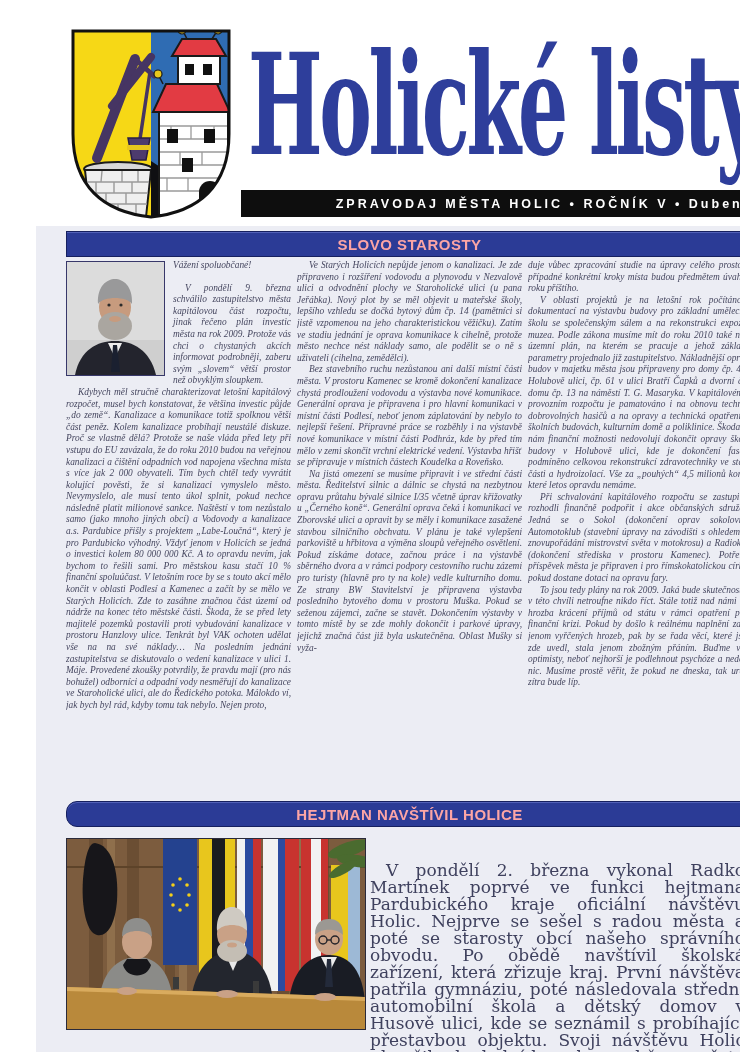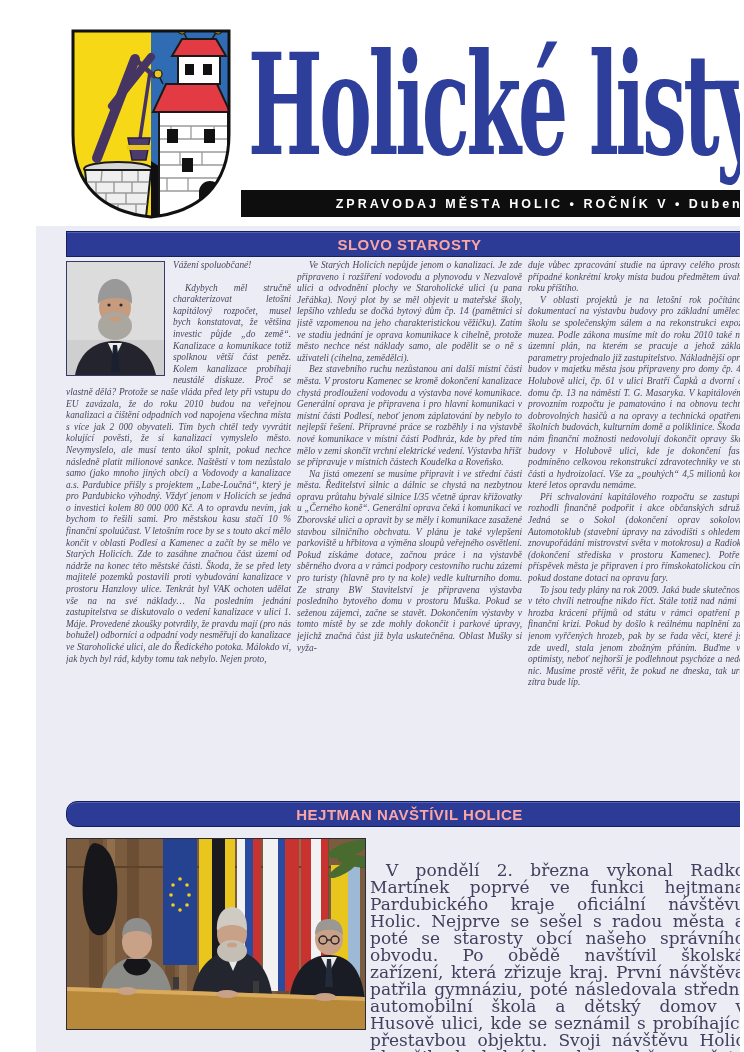--- a/index.html
+++ b/index.html
@@ -157,20 +157,21 @@
           <polygon points="46,83 50,83 53,110 44,110" fill="#1a2030"></polygon>
           <ellipse cx="48" cy="45" rx="16" ry="19" fill="#c79b7e"></ellipse>
           <path d="M31,42 C30,24 40,17 48,17 C56,17 66,24 65,42 C60,34 36,34 31,42 Z" fill="#99999a"></path>
           <ellipse cx="48" cy="64" rx="17" ry="14" fill="#aaa6a0"></ellipse>
           <ellipse cx="48" cy="57" rx="6" ry="3" fill="#c79b7e"></ellipse>
           <circle cx="42" cy="43" r="1.6" fill="#2c2c2c"></circle>
           <circle cx="54" cy="43" r="1.6" fill="#2c2c2c"></circle>
         </svg>
       </div>
       <p class="salut">Vážení spoluobčané!</p>
+      <p class="ind">V pondělí 9. března schválilo zastupitelstvo města kapitálovou část rozpočtu, jinak řečeno plán investic města na rok 2009. Protože vás chci o chystaných akcích informovat podrobněji, zaberu svým „slovem“ větší prostor než obvyklým sloupkem.</p>
       <p class="ind">Kdybych měl stručně charakterizovat letošní kapitálový rozpočet, musel bych konstatovat, že většina investic půjde „do země“. Kanalizace a komunikace totiž spolknou větší část peněz. Kolem kanalizace probíhají neustálé diskuze. Proč se vlastně dělá? Protože se naše vláda před lety při vstupu do EU zavázala, že do roku 2010 budou na veřejnou kanalizaci a čištění odpadních vod napojena všechna místa s více jak 2 000 obyvateli. Tím bych chtěl tedy vyvrátit kolující pověsti, že si kanalizaci vymyslelo město. Nevymyslelo, ale musí tento úkol splnit, pokud nechce následně platit milionové sankce. Naštěstí v tom nezůstalo samo (jako mnoho jiných obcí) a Vodovody a kanalizace a.s. Pardubice přišly s projektem „Labe-Loučná“, který je pro Pardubicko výhodný. Vždyť jenom v Holicích se jedná o investici kolem 80 000 000 Kč. A to opravdu nevím, jak bychom to řešili sami. Pro městskou kasu stačí 10 % finanční spoluúčast. V letošním roce by se s touto akcí mělo končit v oblasti Podlesí a Kamenec a začít by se mělo ve Starých Holicích. Zde to zasáhne značnou část území od nádrže na konec této městské části. Škoda, že se před lety majitelé pozemků postavili proti vybudování kanalizace v prostoru Hanzlovy ulice. Tenkrát byl VAK ochoten udělat vše na na své náklady… Na posledním jednání zastupitelstva se diskutovalo o vedení kanalizace v ulici 1. Máje. Provedené zkoušky potvrdily, že pravdu mají (pro nás bohužel) odborníci a odpadní vody nesměřují do kanalizace ve Staroholické ulici, ale do Ředického potoka. Málokdo ví, jak bych byl rád, kdyby tomu tak nebylo. Nejen proto,</p>
     </div>
     <div class="colm">
       <p class="ind">Ve Starých Holicích nepůjde jenom o kanalizaci. Je zde připraveno i rozšíření vodovodu a plynovodu v Nezvalově ulici a odvodnění plochy ve Staroholické ulici (u pana Jeřábka). Nový plot by se měl objevit u mateřské školy, lepšího vzhledu se dočká bytový dům čp. 14 (pamětníci si jistě vzpomenou na jeho charakteristickou věžičku). Zatím ve stadiu jednání je oprava komunikace k cihelně, protože město nechce nést náklady samo, ale podělit se o ně s uživateli (cihelna, zemědělci).</p>
       <p class="ind">Bez stavebního ruchu nezůstanou ani další místní části města. V prostoru Kamenec se kromě dokončení kanalizace chystá prodloužení vodovodu a výstavba nové komunikace. Generální oprava je připravena i pro hlavní komunikaci v místní části Podlesí, neboť jenom záplatování by nebylo to nejlepší řešení. Přípravné práce se rozběhly i na výstavbě nové komunikace v místní části Podhráz, kde by před tím mělo v zemi skončit vrchní elektrické vedení. Výstavba hřišť se připravuje v místních částech Koudelka a Roveňsko.</p>
       <p class="ind">Na jistá omezení se musíme připravit i ve střední části města. Ředitelství silnic a dálnic se chystá na nezbytnou opravu průtahu bývalé silnice I/35 včetně úprav křižovatky u „Černého koně“. Generální oprava čeká i komunikaci ve Zborovské ulici a opravit by se měly i komunikace zasažené stavbou silničního obchvatu. V plánu je také vylepšení parkoviště u hřbitova a výměna sloupů veřejného osvětlení. Pokud získáme dotace, začnou práce i na výstavbě sběrného dvora a v rámci podpory cestovního ruchu zázemí pro turisty (hlavně pro ty na kole) vedle kulturního domu. Ze strany BW Stavitelství je připravena výstavba posledního bytového domu v prostoru Muška. Pokud se seženou zájemci, začne se stavět. Dokončením výstavby v tomto místě by se zde mohly dokončit i parkové úpravy, jejichž značná část již byla uskutečněna. Oblast Mušky si vyža-</p>
     </div>
     <div class="colm">
       <p>duje vůbec zpracování studie na úpravy celého prostoru, případné konkrétní kroky místa budou předmětem úvah až roku příštího.</p>
       <p class="ind">V oblasti projektů je na letošní rok počítáno s dokumentací na výstavbu budovy pro základní uměleckou školu se společenským sálem a na rekonstrukci expozice muzea. Podle zákona musíme mít do roku 2010 také nový územní plán, na kterém se pracuje a jehož základní parametry projednalo již zastupitelstvo. Nákladnější opravy budov v majetku města jsou připraveny pro domy čp. 46 v Holubově ulici, čp. 61 v ulici Bratří Čapků a dvorní část domu čp. 13 na náměstí T. G. Masaryka. V kapitálovém či provozním rozpočtu je pamatováno i na obnovu techniky dobrovolných hasičů a na opravy a technická opatření ve školních budovách, kulturním domě a poliklinice. Škoda, že nám finanční možnosti nedovolují dokončit opravy školní budovy v Holubově ulici, kde je dokončení fasády podmíněno celkovou rekonstrukcí zdravotechniky ve starší části a hydroizolací. Vše za „pouhých“ 4,5 milionů korun, které letos opravdu nemáme.</p>

